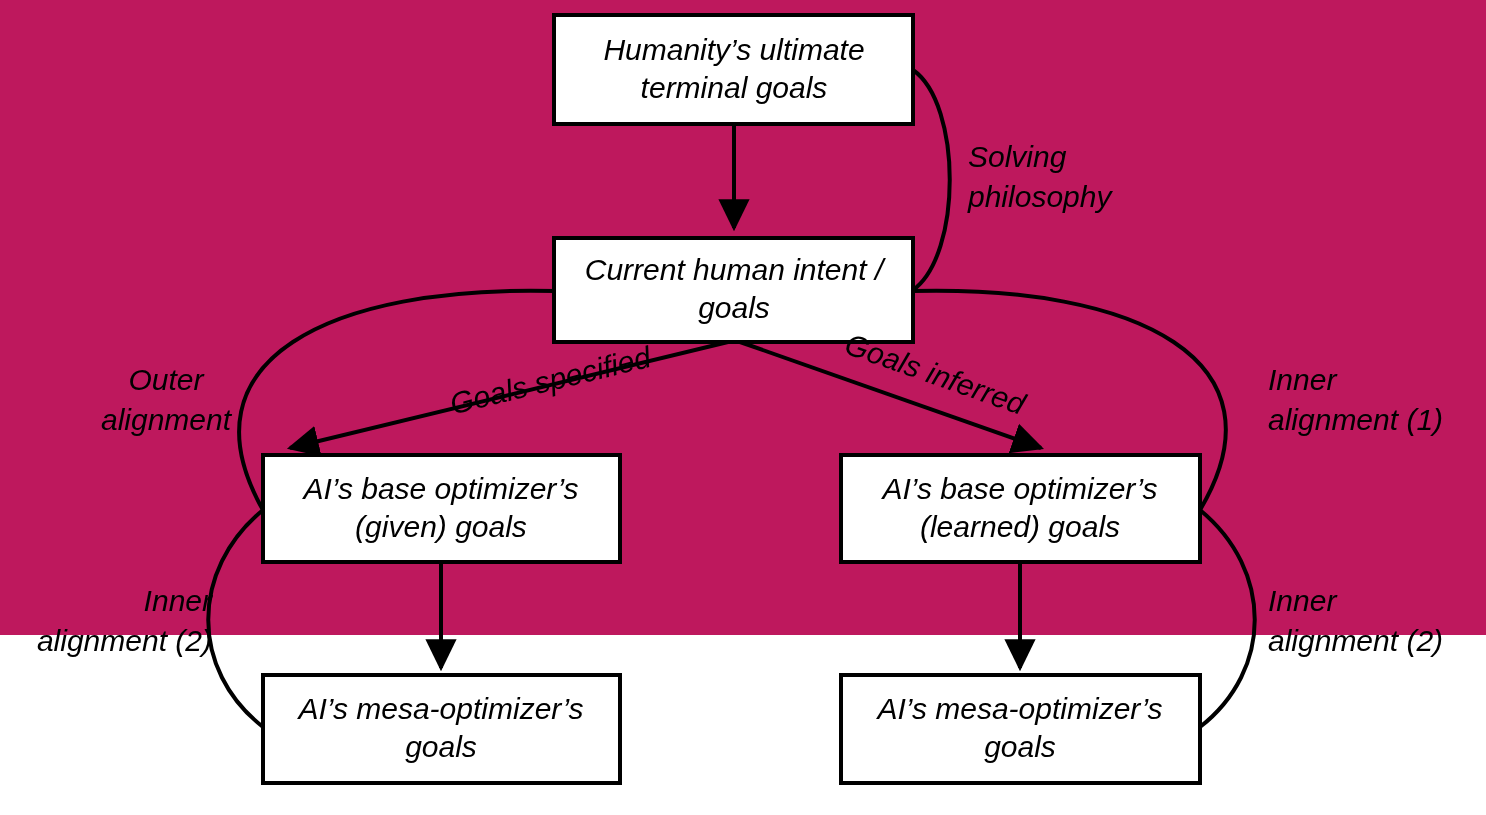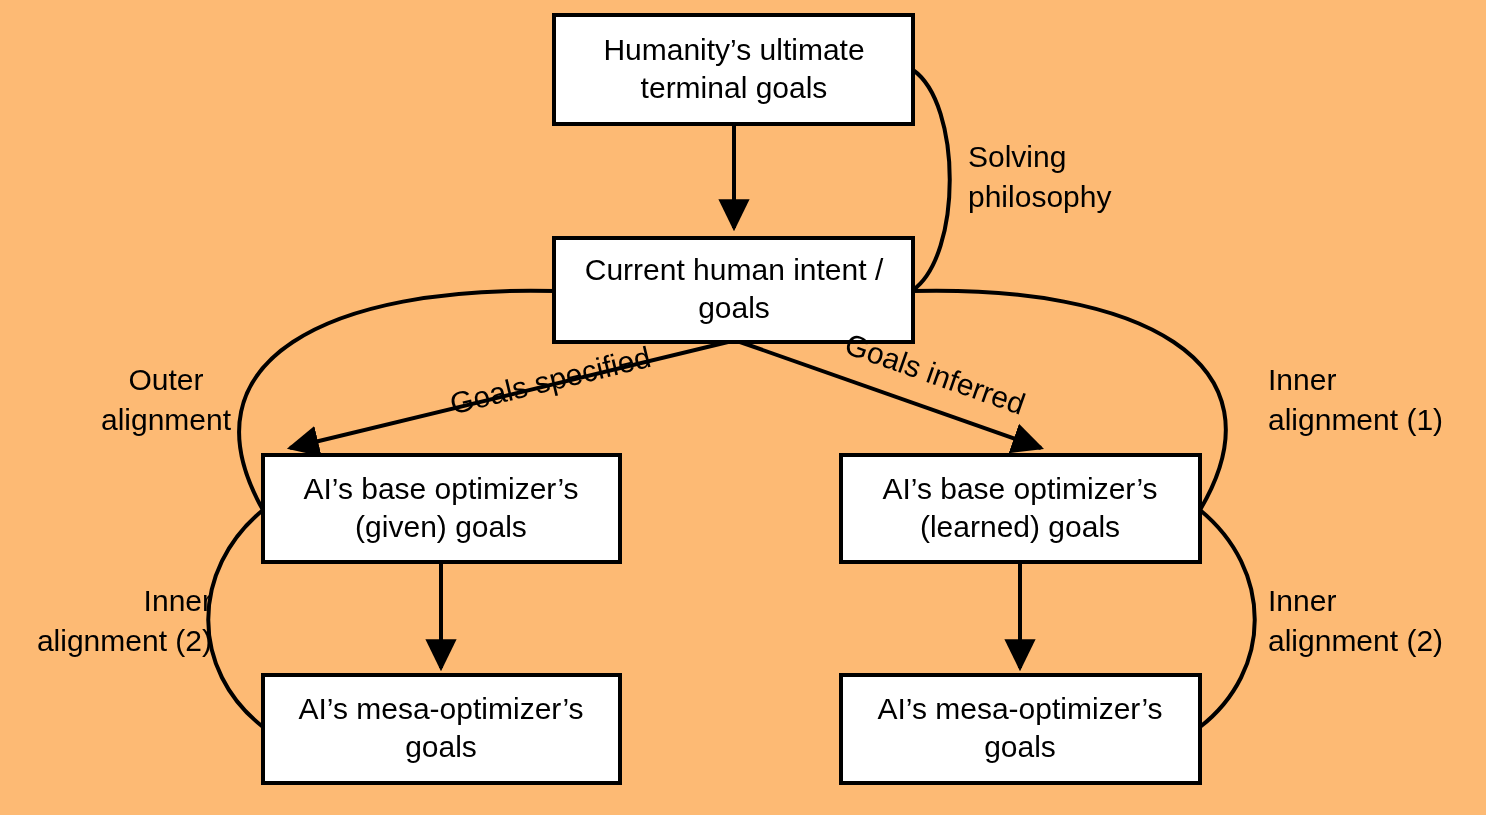--- a/index.html
+++ b/index.html
@@ -10,22 +10,23 @@
   }
   body {
     width: 1486px;
     height: 815px;
     font-family: "Liberation Sans", sans-serif;
     overflow: hidden;
   }
   #diagram-root {
     position: relative;
     width: 1486px;
-    height: 815px;
-    background: #fdba74;
+    height: 635px;
+    background: #be185d;
+    font-style: italic;
   }
   svg#diagram-svg {
     display: block;
     width: 1486px;
     height: 815px;
   }
   .node-box {
     fill: #ffffff;
     stroke: #000000;
     stroke-width: 4;

